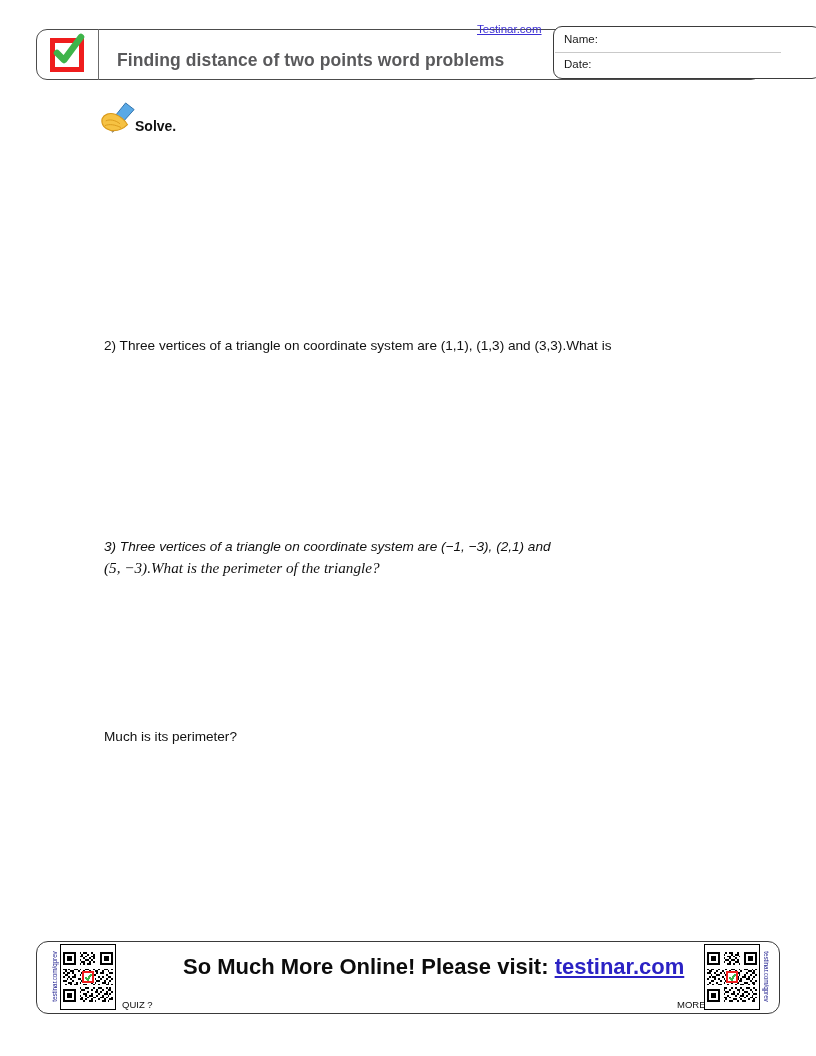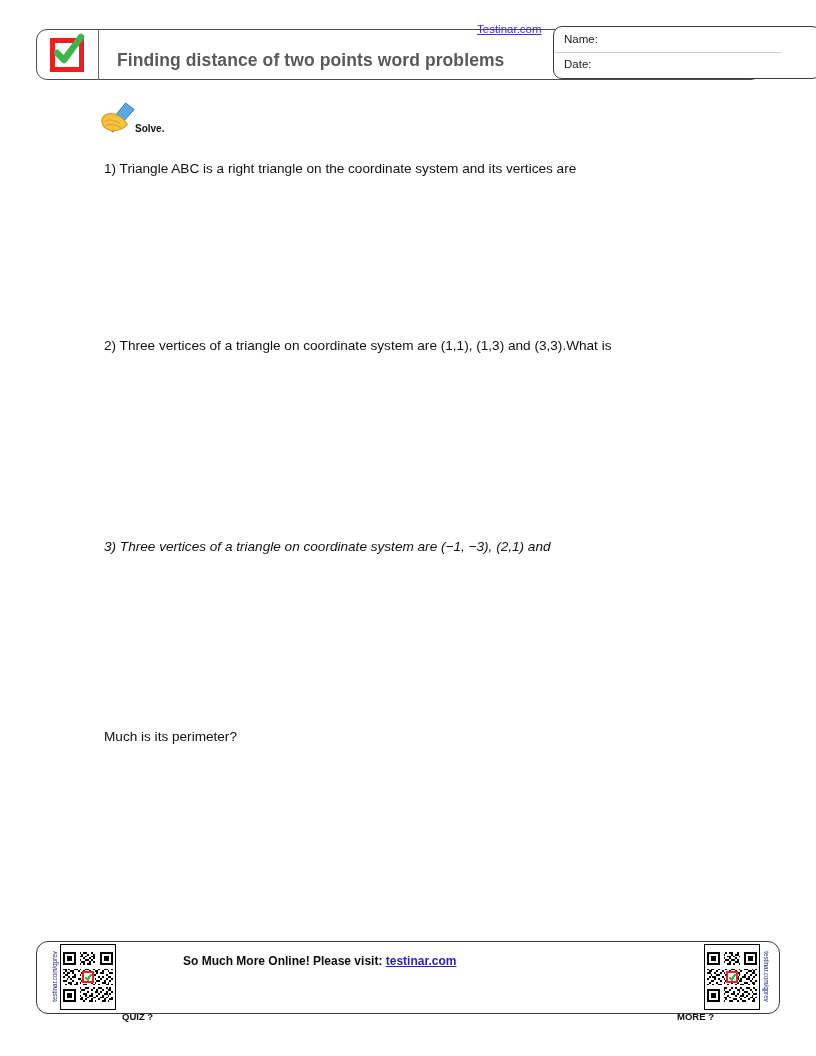--- a/index.html
+++ b/index.html
@@ -127,21 +127,21 @@
     height: 36px;
     display: flex;
     align-items: flex-end;
   }
   #pencil-hand-icon {
     width: 38px;
     height: 34px;
     display: block;
   }
   #solve-label {
-    font-size: 10px;
+    font-size: 14px;
     font-weight: bold;
     color: #111111;
     margin-left: -3px;
     padding-bottom: 2px;
   }
 
   
   #problems {
     position: absolute;
     left: 0;
@@ -210,32 +210,31 @@
   #qr-right .qr-side-text {
     left: 30px;
     top: 26px;
     transform: rotate(90deg);
     text-align: center;
   }
   .qr-caption {
     position: absolute;
     top: 999px;
     font-size: 9.5px;
-    font-weight: bold;
+    font-weight: normal;
     color: #0e0e0e;
     white-space: nowrap;
-    margin-top: 12px;
   }
   #quiz-caption { left: 122px; }
   #more-caption { left: 677px; }
   #footer-text {
     position: absolute;
     left: 183px;
     top: 954px;
-    font-size: 12px;
+    font-size: 22px;
     font-weight: bold;
     color: #0c0c0c;
     white-space: nowrap;
   }
   #footer-link {
     color: #2b22c4;
     text-decoration: underline;
     font-weight: bold;
   }
 </style>
@@ -275,29 +274,29 @@
     <path d="M2 18 C4 13, 10 11, 16 13 C21 15, 26 19, 29 24 C25 28, 18 31, 11 30 C5 29, 1 24, 2 18 Z" fill="#f6c243" stroke="#d99a1c" stroke-width="1.2"></path>
     <path d="M6 20 C10 18, 16 19, 21 23" stroke="#d99a1c" stroke-width="1" fill="none"></path>
     <path d="M5 25 C10 23, 16 24, 22 27" stroke="#d99a1c" stroke-width="1" fill="none"></path>
   </svg>
   <span id="solve-label">Solve.</span>
 </div>
 
 <div id="problems">
 
   <div class="problem" style="top:158px;">
-    <div class="pline">1) Triangle ABC is a right triangle on the coordinate system and its vertices are</div>
   </div>
 
   <div class="problem" style="top:335px;">
     <div class="pline">2) Three vertices of a triangle on coordinate system are (1,1), (1,3) and (3,3).What is</div>
   </div>
 
   <div class="problem" style="top:536px;font-style:italic;">
     <div class="pline">3) Three vertices of a triangle on coordinate system are (−1, −3), (2,1) and</div>
+    <div class="pline math">(5, −3).What is the perimeter of the triangle?</div>
   </div>
 
   <div class="problem" style="top:726px;">
     <div class="pline">Much is its perimeter?</div>
   </div>
 
 </div>
 
 <div id="footer-box"></div>
 

